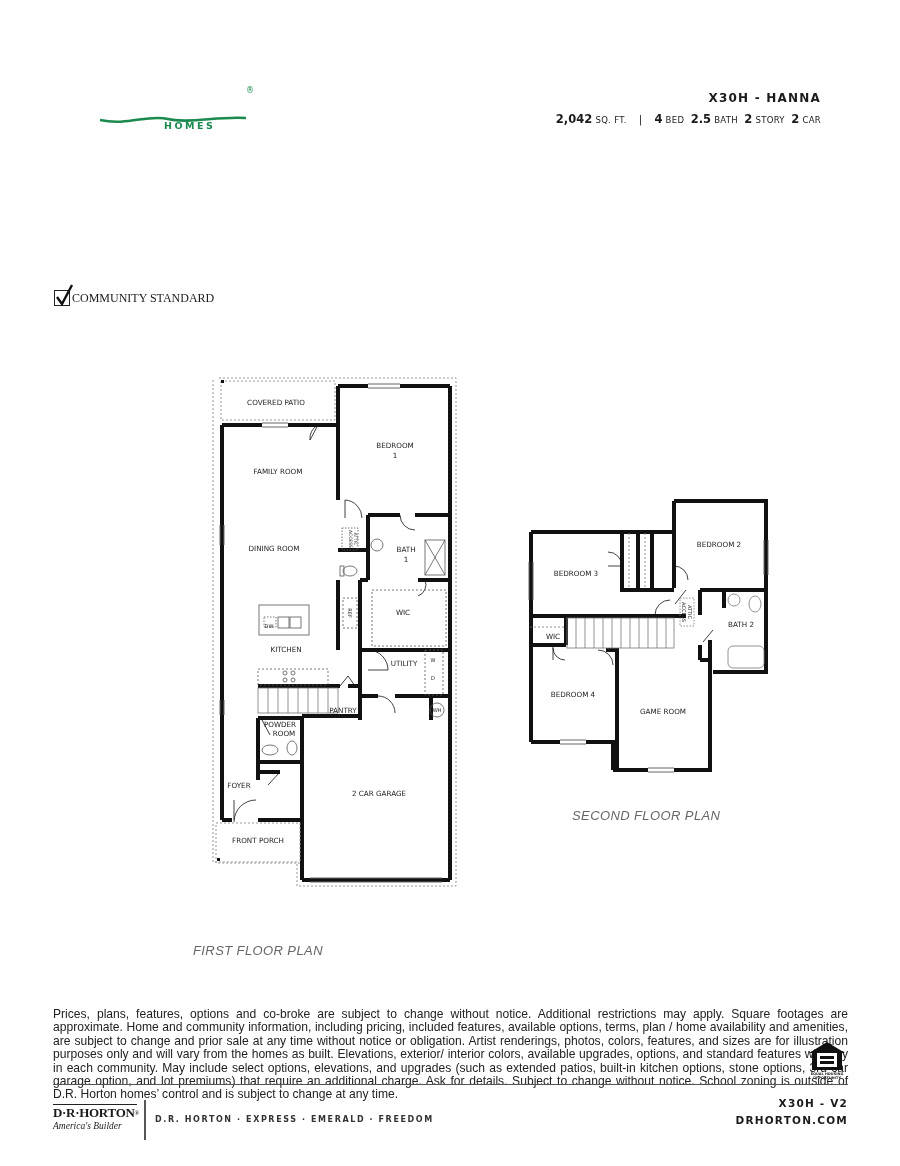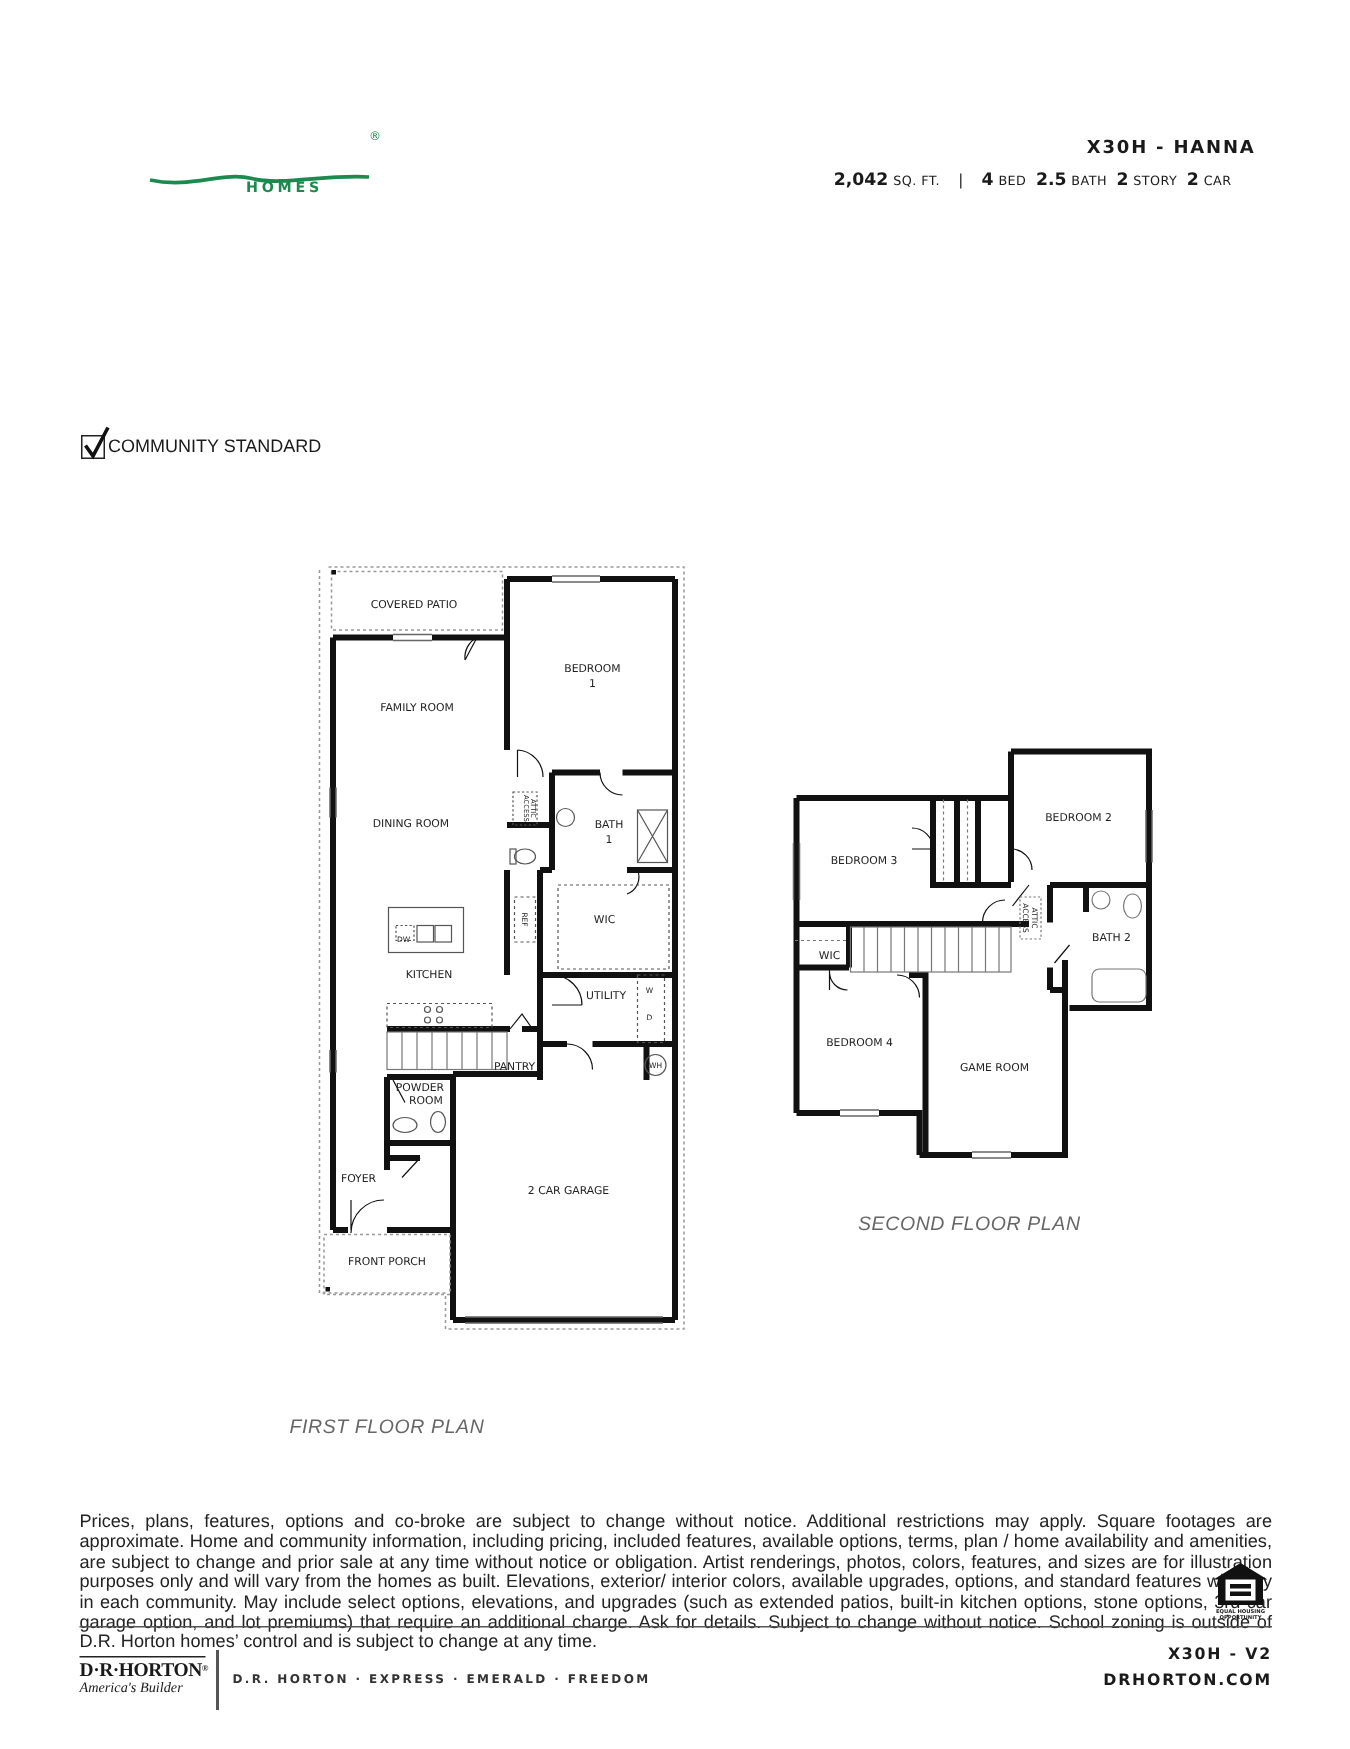--- a/index.html
+++ b/index.html
@@ -3,26 +3,26 @@
 <meta charset="utf-8">
 <style>
   html,body{margin:0;padding:0;background:#fff;}
   body{width:900px;height:1166px;position:relative;overflow:hidden;font-family:"DejaVu Sans","Liberation Sans",sans-serif;color:#1a1a1a;}
   .abs{position:absolute;}
   .logo{left:78px;top:76px;width:180px;height:60px;}
   .logo-main{font-family:"Liberation Serif","DejaVu Serif",serif;font-style:italic;font-weight:bold;font-size:44px;color:#1a8a4e;letter-spacing:-1px;line-height:44px;position:absolute;left:2px;top:0;}
   .logo-reg{font-size:8px;color:#1a8a4e;position:absolute;left:168px;top:10px;}
   .logo-sub{font-family:"DejaVu Sans",sans-serif;font-weight:bold;font-size:9.5px;letter-spacing:2.5px;color:#1a8a4e;position:absolute;left:86px;top:44px;}
   .logo-swash{position:absolute;left:20px;top:36px;}
-  .plan-title{right:63px;top:91px;font-weight:bold;font-size:12px;letter-spacing:1.2px;text-align:right;}
+  .plan-title{right:79px;top:91px;font-weight:bold;font-size:12px;letter-spacing:1.2px;text-align:right;}
   .plan-specs{right:79px;top:112px;font-size:10px;text-align:right;white-space:nowrap;}
   .plan-specs b{font-size:11.5px;text-align:center;}
   .plan-specs .sm{font-size:8.5px;letter-spacing:0.3px;}
   .plan-specs .sep{margin:0 9px;}
-  .community{left:54px;top:290px;font-family:Liberation Sans, sans-serif;font-size:12px;display:flex;}
+  .community{left:54px;top:290px;font-family:Liberation Serif, serif;font-size:12px;display:flex;align-items:center;}
   .checkbox{width:14px;height:14px;border:1.5px solid #222;position:relative;margin-right:2px;}
   .checkbox svg{position:absolute;left:-1px;top:-8px;}
   .plan-svg{left:0;top:0;}
   .caption{font-family:Liberation Sans, sans-serif;font-style:italic;color:#666;font-size:13px;letter-spacing:0.4px;}
   .disclaimer{left:53px;top:970px;width:795px;font-family:"Liberation Sans",sans-serif;font-size:12.1px;line-height:13.4px;text-align:justify;color:#222;margin-top:38px;}
   .ehl{left:806px;top:1040px;width:42px;height:42px;}
   .divider{left:53px;top:1084px;width:795px;height:1px;background:#555;}
   .drh-logo{left:53px;top:1104px;width:84px;}
   .drh-name{font-family:"Liberation Serif","DejaVu Serif",serif;font-weight:bold;font-size:13px;letter-spacing:-0.3px;border-top:1.5px solid #222;padding-top:1px;line-height:14px;}
   .drh-tag{font-family:"Liberation Serif","DejaVu Serif",serif;font-style:italic;font-size:9.5px;margin-top:1px;}

